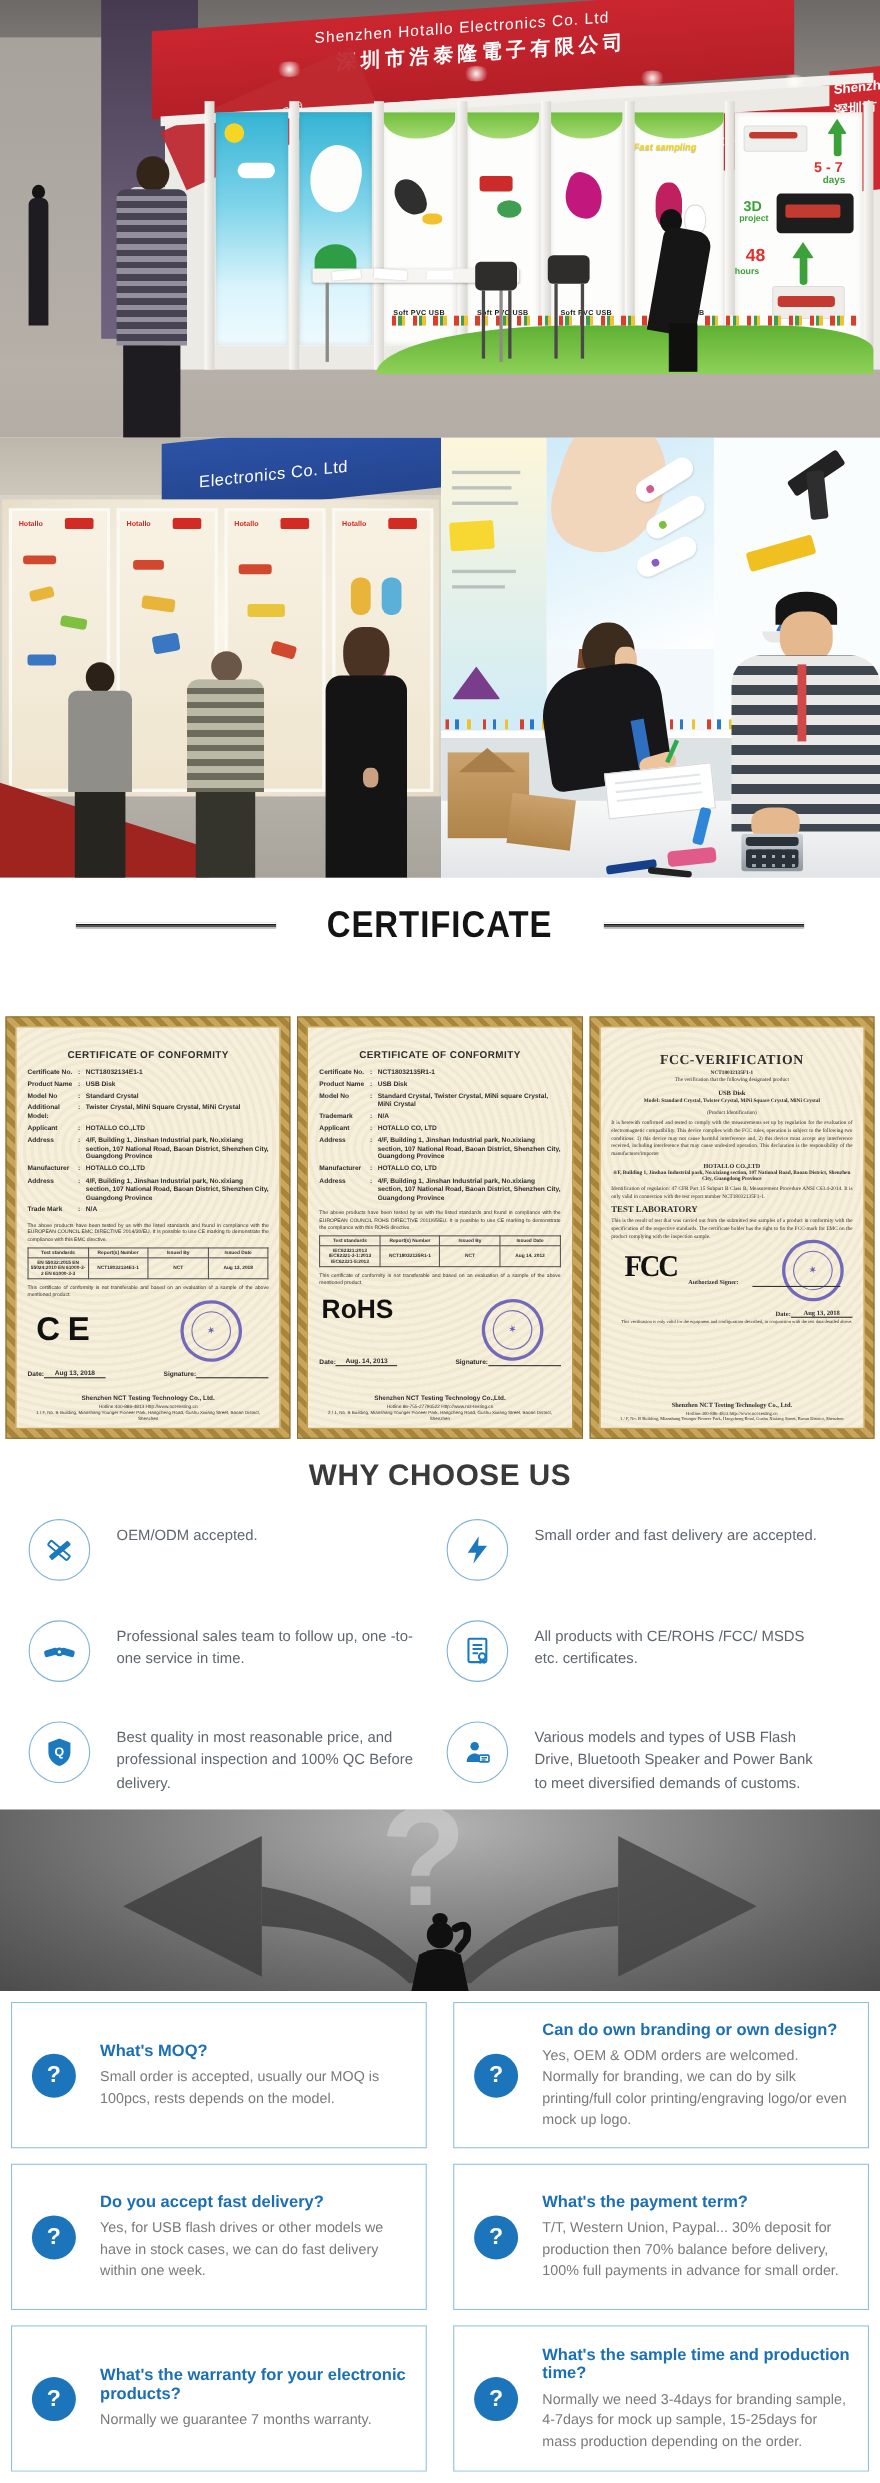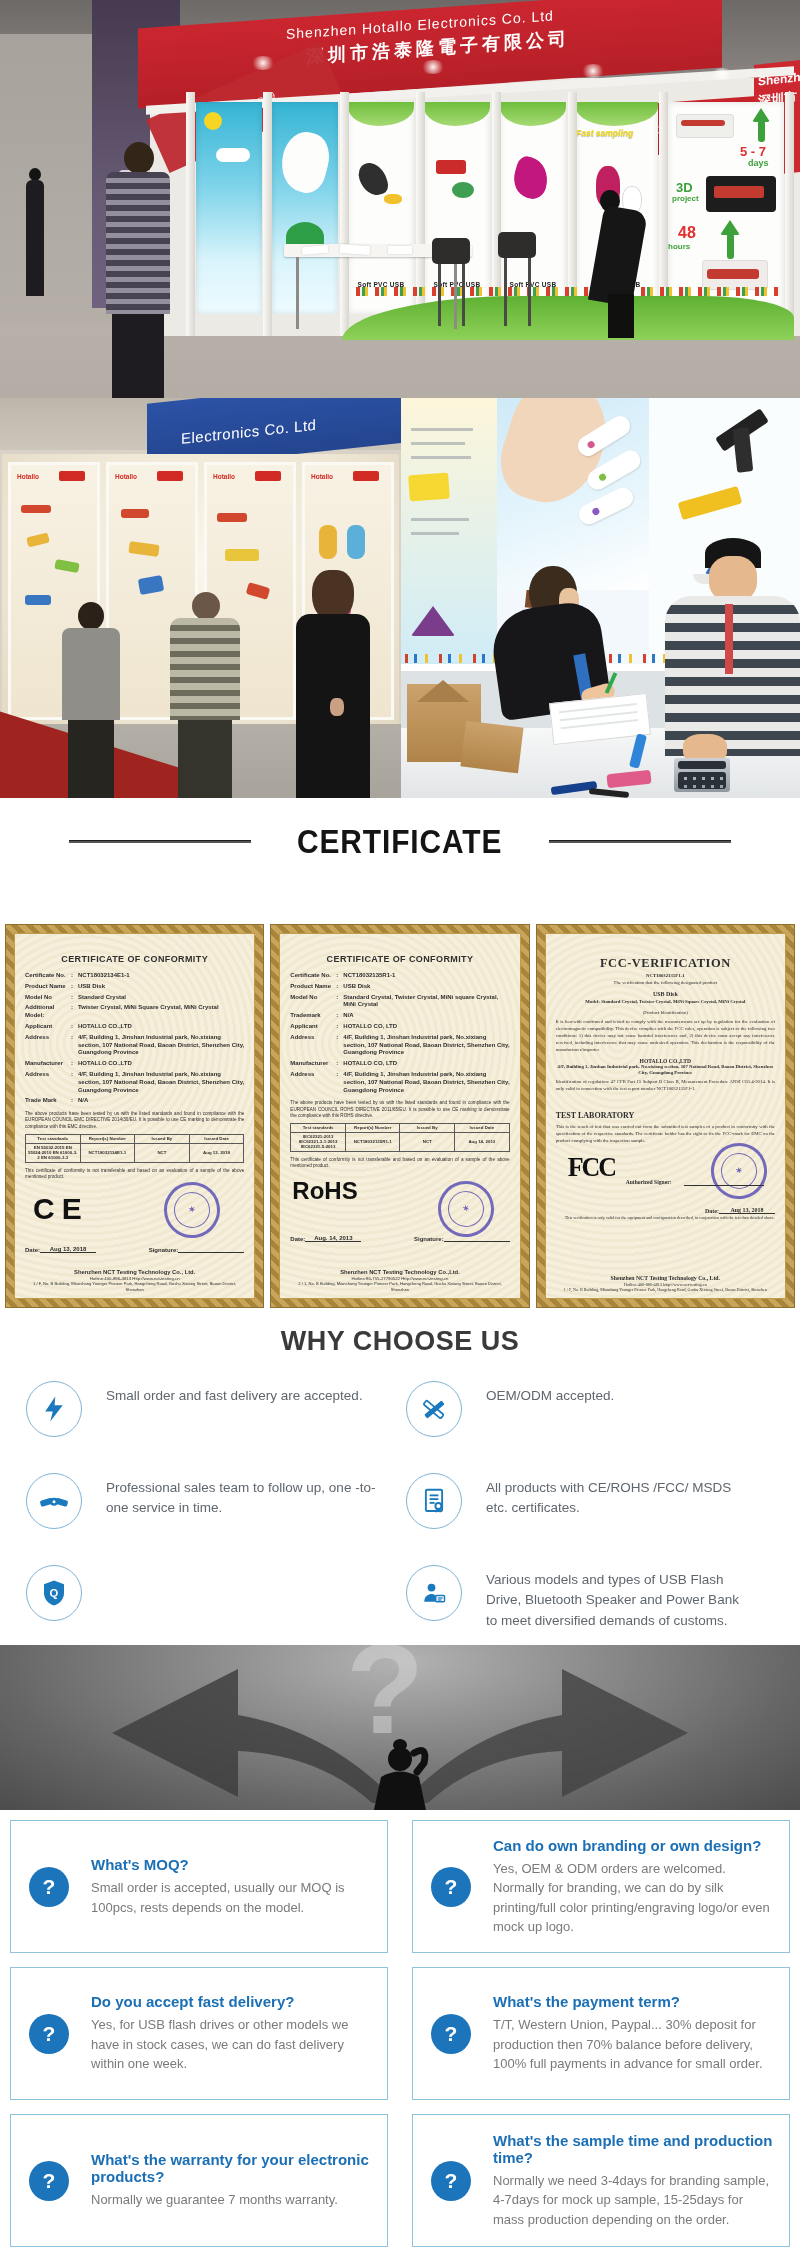--- a/index.html
+++ b/index.html
@@ -98,21 +98,21 @@
   .c-fill{flex:1}
   .c-footer{margin-top:auto;text-align:center}
   .c-f1{font-size:5.8px;font-weight:bold}
   .c-f2{font-size:4.3px;margin-top:1px}
   .c-f3{font-size:4.1px;line-height:1.3}
   .fcc{font-family:"Liberation Serif",serif}
   .f-title{font-size:12.5px;font-weight:bold;text-align:center;letter-spacing:.5px;margin:10px 0 2px}
   .f-center{text-align:center}
   .f-small{font-size:4.8px;line-height:1.4}
   .f-body{font-size:4.8px;line-height:1.45;text-align:justify;margin:2px 0}
-  .f-lab{font-size:8px;font-weight:bold;margin:16px 0 2px}
+  .f-lab{font-size:8px;font-weight:bold;margin:0 0 2px}
   .c-fcc{font-size:26px;letter-spacing:-2px;transform:scaleY(1.05);margin:2px 0 0 12px}
   
   .why{height:331px;background:#fff}
   .why h2{margin:0;padding-top:12px;text-align:center;font-size:27px;font-weight:800;color:#3a3a3a;letter-spacing:.5px}
   .features{margin:24px 0 0 26px;display:grid;grid-template-columns:380px 368px;row-gap:36px}
   .feat{display:flex;align-items:flex-start}
   .f-ico{width:54px;height:54px;border:1px solid #7fb3d5;border-radius:50%;flex:none;display:flex;align-items:center;justify-content:center}
   .f-txt{margin:5px 22px 0 24px;font-size:13.5px;color:#5f666d;line-height:1.5}
   
   .faqb{position:relative;height:165px;overflow:hidden;background:radial-gradient(ellipse at 50% 10%,#b3b3b3 0%,#8b8b8b 35%,#666 70%,#4c4c4c 100%)}
@@ -609,33 +609,33 @@
       </div>
     </div>
   </div>
 
   <div class="why">
     <h2>WHY CHOOSE US</h2>
     <div class="features">
       <div class="feat">
         <div class="f-ico">
           <svg width="30" height="30" viewBox="0 0 24 24">
-              <polygon points="13,2 5,14 11,14 9,22 19,9 12.5,9" fill="#1b79be"></polygon>
+              <rect x="3" y="10.5" width="18" height="4" rx="1" transform="rotate(-40 12 12)" fill="#1b79be"></rect>
+              <rect x="3" y="10.5" width="18" height="4" rx="1" transform="rotate(40 12 12)" fill="none" stroke="#1b79be" stroke-width="1.4"></rect>
             </svg>
         </div>
-        <div class="f-txt" style="max-width:300px">Small order and fast delivery are accepted.</div>
+        <div class="f-txt" style="max-width:300px">OEM/ODM accepted.</div>
       </div>
       <div class="feat">
         <div class="f-ico">
           <svg width="30" height="30" viewBox="0 0 24 24">
-              <rect x="3" y="10.5" width="18" height="4" rx="1" transform="rotate(-40 12 12)" fill="#1b79be"></rect>
-              <rect x="3" y="10.5" width="18" height="4" rx="1" transform="rotate(40 12 12)" fill="none" stroke="#1b79be" stroke-width="1.4"></rect>
+              <polygon points="13,2 5,14 11,14 9,22 19,9 12.5,9" fill="#1b79be"></polygon>
             </svg>
         </div>
-        <div class="f-txt" style="max-width:300px">OEM/ODM accepted.</div>
+        <div class="f-txt" style="max-width:300px">Small order and fast delivery are accepted.</div>
       </div>
       <div class="feat">
         <div class="f-ico">
           <svg width="30" height="30" viewBox="0 0 24 24">
               <rect x="1" y="10.5" width="10" height="5" rx="1.5" transform="rotate(-16 6 13)" fill="#1b79be"></rect>
               <rect x="13" y="10.5" width="10" height="5" rx="1.5" transform="rotate(16 18 13)" fill="#1b79be"></rect>
               <circle cx="12" cy="12.6" r="3.2" fill="#1b79be"></circle>
               <circle cx="12" cy="12.6" r="1.2" fill="#fff"></circle>
             </svg>
         </div>
@@ -655,20 +655,21 @@
         </div>
         <div class="f-txt" style="max-width:300px">All products with CE/ROHS /FCC/ MSDS etc. certificates.</div>
       </div>
       <div class="feat">
         <div class="f-ico">
           <svg width="30" height="30" viewBox="0 0 24 24">
               <path d="M12 2 L20 5 V12 C20 17 16.5 20.6 12 22 C7.5 20.6 4 17 4 12 V5 Z" fill="#1b79be"></path>
               <text x="12" y="15" font-size="9" font-weight="bold" fill="#fff" text-anchor="middle" font-family="Liberation Sans, sans-serif">Q</text>
             </svg>
         </div>
+        <div class="f-txt" style="max-width:300px">Best quality in most reasonable price, and professional inspection and 100% QC Before delivery.</div>
       </div>
       <div class="feat">
         <div class="f-ico">
           <svg width="30" height="30" viewBox="0 0 24 24">
               <circle cx="10" cy="7.6" r="3.1" fill="#1b79be"></circle>
               <path d="M4.2 19 C4.2 14.4 7.8 12.8 10 12.8 C12.2 12.8 15.8 14.4 15.8 19 Z" fill="#1b79be"></path>
               <rect x="13.4" y="14" width="7" height="5" rx=".8" fill="#fff" stroke="#1b79be" stroke-width="1.2"></rect>
               <line x1="15" y1="16" x2="19" y2="16" stroke="#1b79be" stroke-width="1"></line>
               <line x1="15" y1="17.6" x2="18" y2="17.6" stroke="#1b79be" stroke-width="1"></line>
             </svg>

